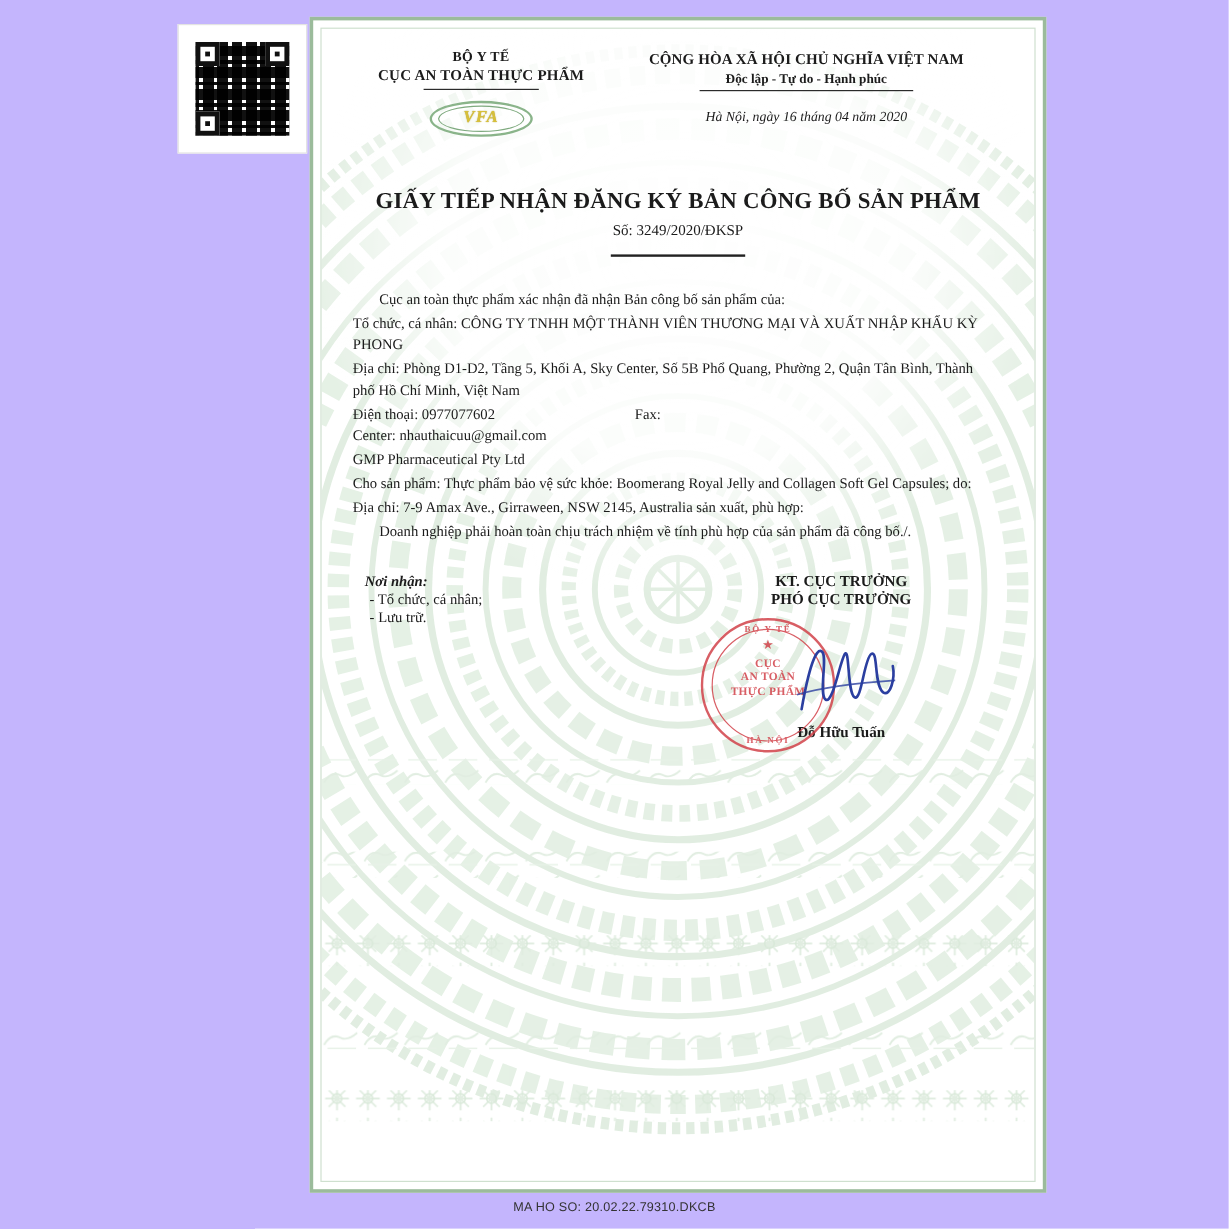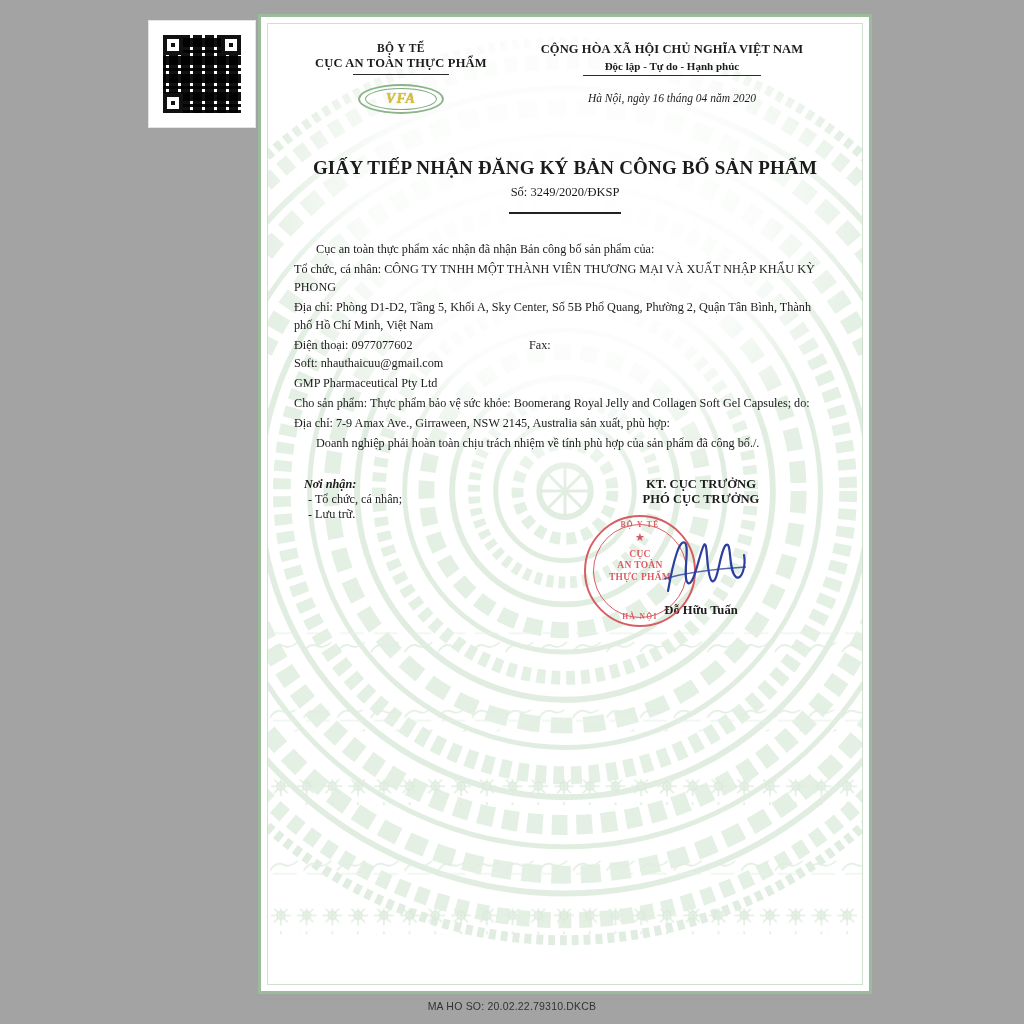--- a/index.html
+++ b/index.html
@@ -5,21 +5,21 @@
   * { box-sizing: border-box; }
   html, body {
     margin: 0; padding: 0;
     width: 1024px; height: 1024px;
     background: #ffffff;
     font-family: "Liberation Serif", serif;
   }
   #page {
     position: relative;
     width: 1024px; height: 1024px;
-    background: #a3a3a3;
+    background: #c4b5fd;
     overflow: hidden;
   }
 
   
   .qr-box {
     position: absolute;
     left: 148px; top: 20px;
     width: 108px; height: 108px;
     background: #ffffff;
     border: 1px solid #e3e3e3;
@@ -315,21 +315,21 @@
         </div>
 
         <div class="body">
           <p class="indent">Cục an toàn thực phẩm xác nhận đã nhận Bản công bố sản phẩm của:</p>
           <p>Tổ chức, cá nhân: CÔNG TY TNHH MỘT THÀNH VIÊN THƯƠNG MẠI VÀ XUẤT NHẬP KHẨU KỲ PHONG</p>
           <p>Địa chỉ: Phòng D1-D2, Tầng 5, Khối A, Sky Center, Số 5B Phổ Quang, Phường 2, Quận Tân Bình, Thành phố Hồ Chí Minh, Việt Nam</p>
           <div class="fax-line">
             <span class="a">Điện thoại: 0977077602</span>
             <span>Fax:</span>
           </div>
-          <p>Soft: nhauthaicuu@gmail.com</p>
+          <p>Center: nhauthaicuu@gmail.com</p>
           <p>GMP Pharmaceutical Pty Ltd</p>
           <p>Cho sản phẩm: Thực phẩm bảo vệ sức khỏe: Boomerang Royal Jelly and Collagen Soft Gel Capsules; do:</p>
           <p>Địa chỉ: 7-9 Amax Ave., Girraween, NSW 2145, Australia sản xuất, phù hợp:</p>
           <p class="gap-top indent">Doanh nghiệp phải hoàn toàn chịu trách nhiệm về tính phù hợp của sản phẩm đã công bố./.</p>
         </div>
 
         <div class="sig-wrap">
           <div class="sig-left">
             <div class="title-it">Nơi nhận:</div>
             <div class="li">- Tổ chức, cá nhân;</div>

